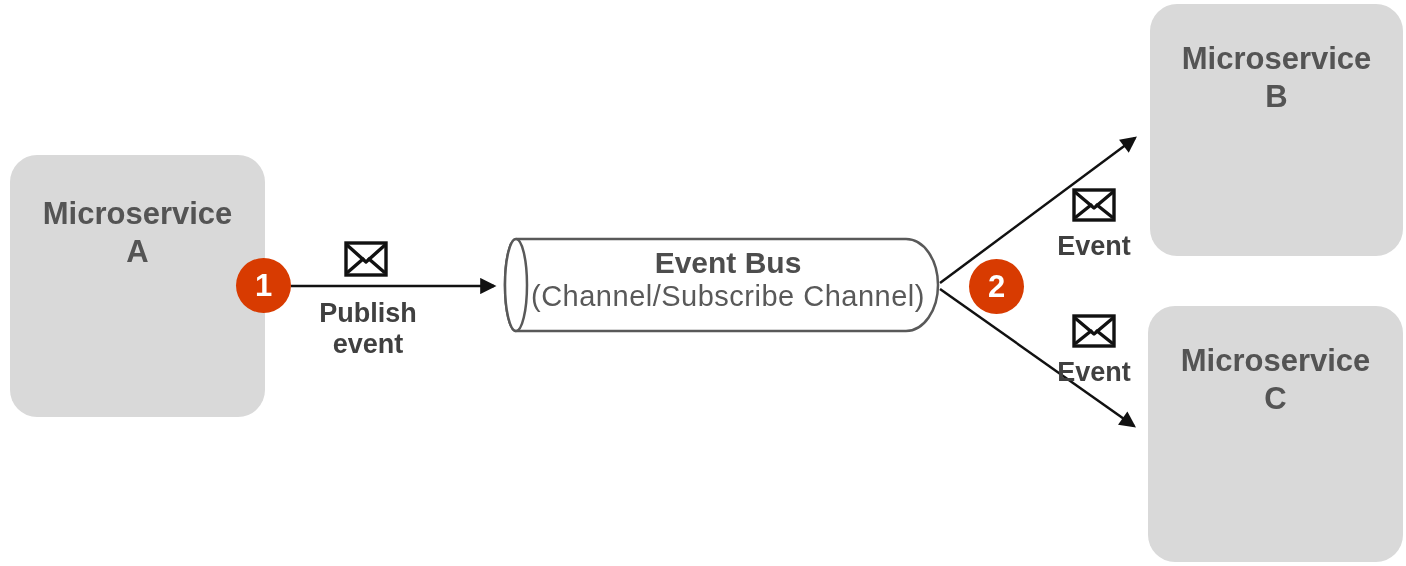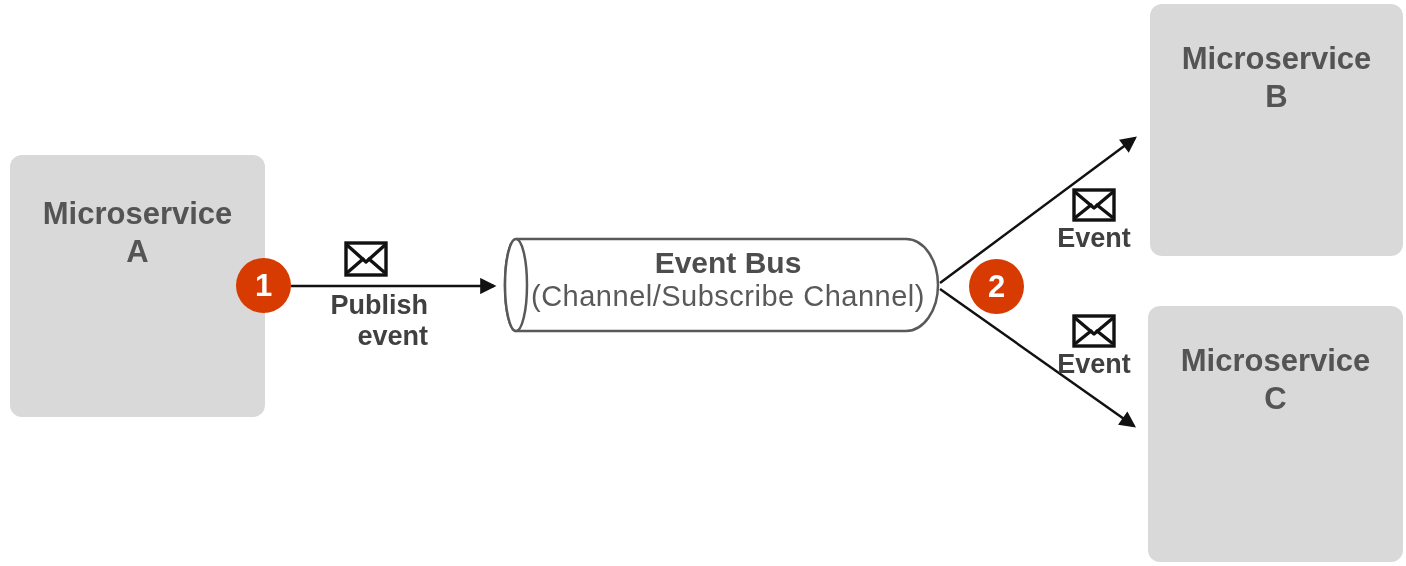--- a/index.html
+++ b/index.html
@@ -14,21 +14,21 @@
   .overlay {
     position: absolute;
     left: 0; top: 0;
     width: 1406px; height: 566px;
     z-index: 2;
     pointer-events: none;
   }
   .node {
     position: absolute;
     background: var(--node-fill, #D9D9D9);
-    border-radius: 12px;
+    border-radius: 27px;
     z-index: 1;
   }
   .node-label {
     padding-top: 36px;
     text-align: center;
     color: var(--node-text, #545454);
     font-size: 31px;
     font-weight: bold;
     line-height: 38px;
   }
@@ -74,22 +74,23 @@
     letter-spacing: 0.5px;
   }
   .flow-label {
     position: absolute;
     color: var(--label-text, #404040);
     font-size: 27px;
     font-weight: bold;
     text-align: center;
     z-index: 3;
     line-height: 31px;
+    margin-top: 8px;
   }
-  .label-publish { left: 308px;  top: 290px; width: 120px; text-align: right; }
+  .label-publish { left: 308px;  top: 290px; width: 120px; }
   .label-event-b { left: 1054px; top: 223px; width: 80px;  }
   .label-event-c { left: 1054px; top: 349px; width: 80px;  }
 
   
   .cyl {
     fill: #ffffff;
     stroke: var(--bus-stroke, #595959);
     stroke-width: 2.5;
   }
   .connector {

